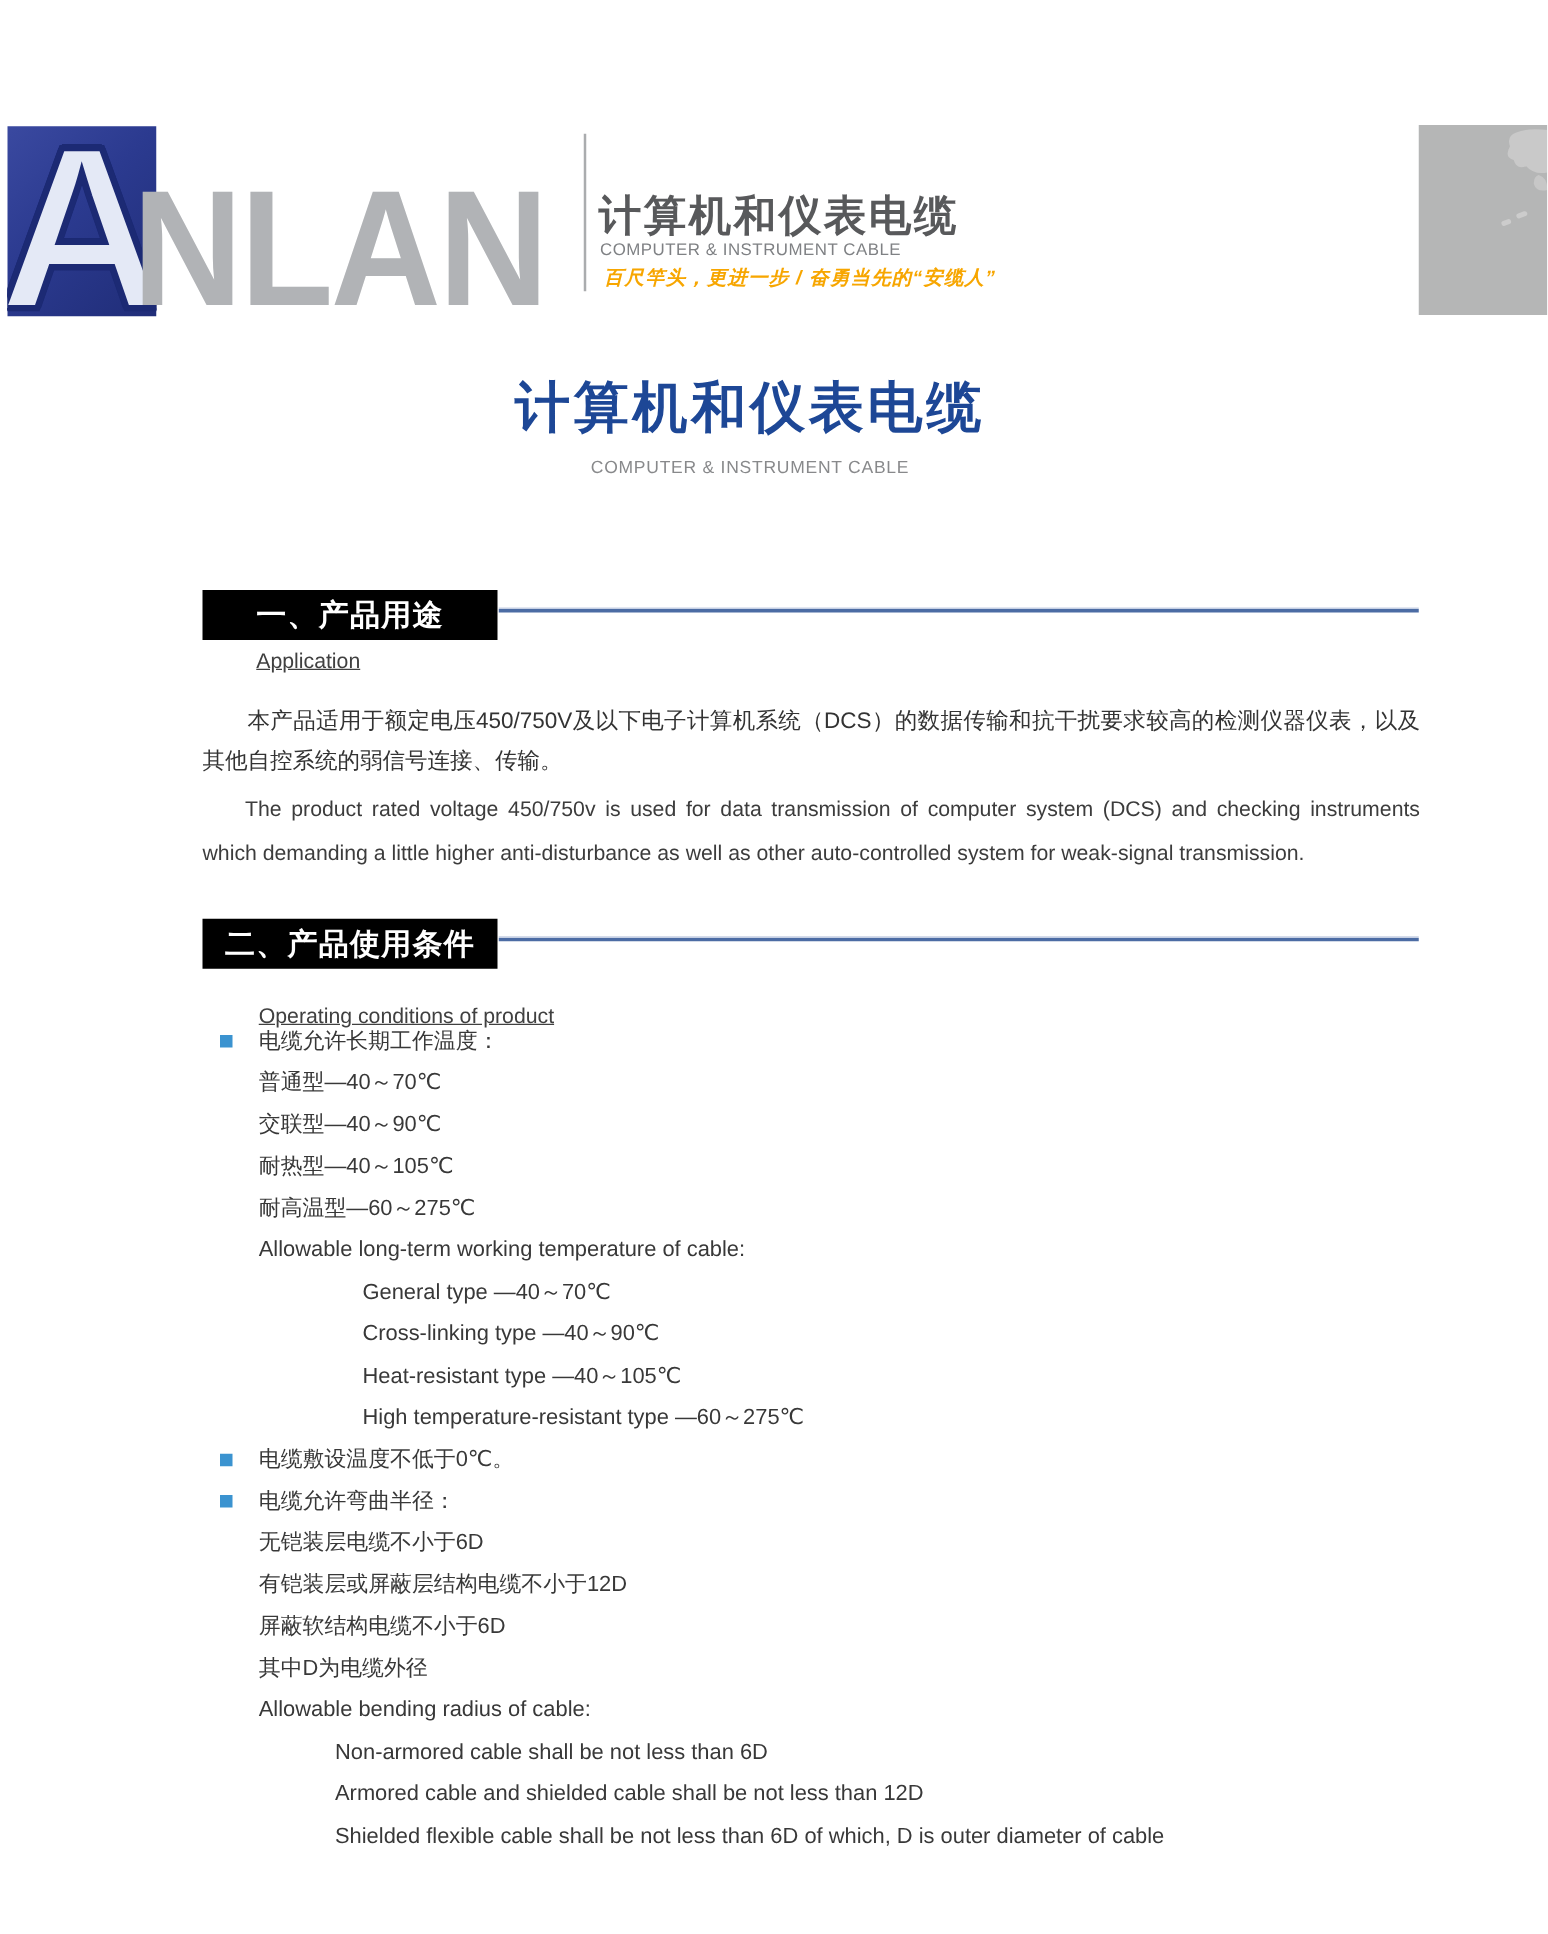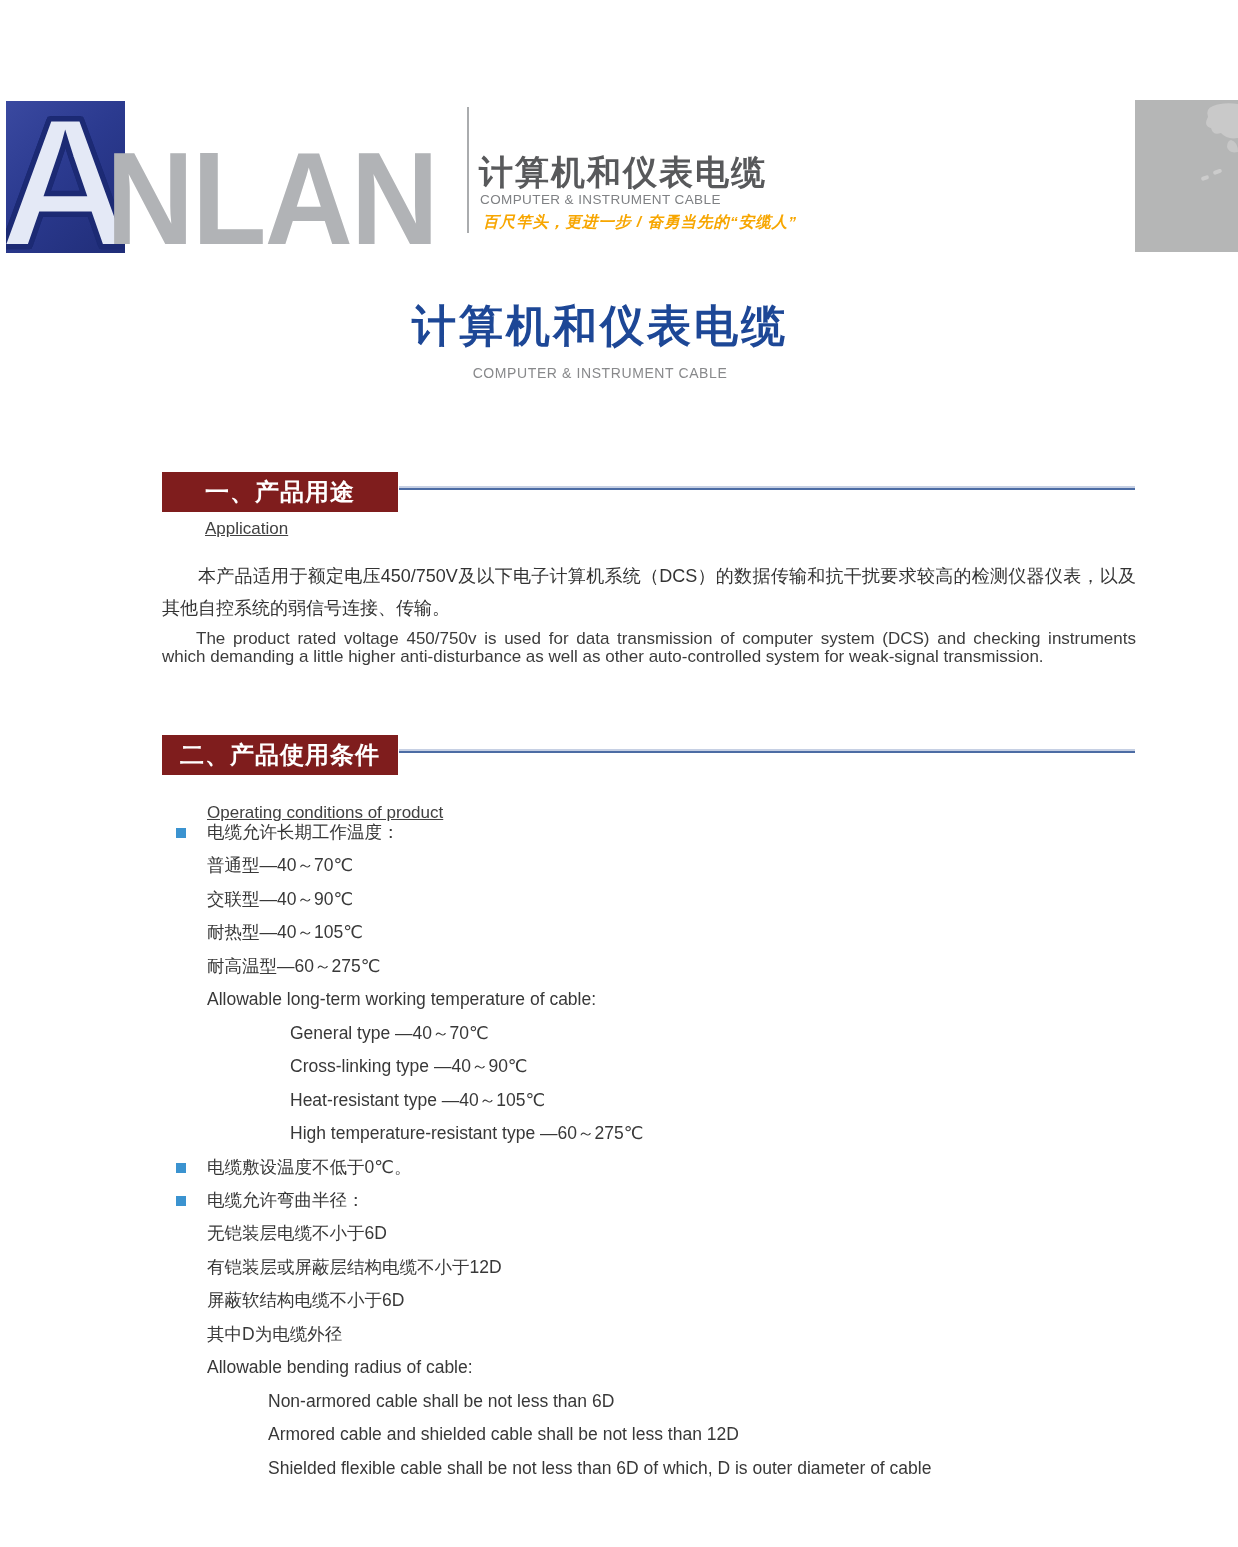--- a/index.html
+++ b/index.html
@@ -36,41 +36,41 @@
     color:#f7a600; letter-spacing:1px;font-style:italic; }
   .deco-box{ position:absolute; left:1135px; top:100px; width:103px; height:152px; background:#b5b6b6; overflow:hidden; }
 
   
   .main-title-wrap{ position:absolute; left:0; top:297px; width:1200px; text-align:center; }
   .main-title-cn{ font-size:44px; font-weight:bold; color:#1d4796; letter-spacing:3px; }
   .main-title-en{ margin-top:9px; font-size:14px; color:#88898b; letter-spacing:0.6px; }
 
   
   .sec-bar{
-    position:absolute; left:162px; width:236px; height:40px; background:#7f1d1d;
+    position:absolute; left:162px; width:236px; height:40px; background:#000000;
     color:#ffffff; display:flex; align-items:center; justify-content:center;
     font-size:24px; font-weight:bold; letter-spacing:1px;
   }
   .sec-bar.s1{ top:472px; }
   .sec-bar.s2{ top:735px;text-align:center; }
   .sec-rule{
     position:absolute; left:399px; width:736px; height:4px;
     background:linear-gradient(to bottom,#c6d0e4 0%,#c6d0e4 38%,#4c6ca4 38%,#4c6ca4 100%);
   }
   .sec-rule.s1{ top:486px; }
   .sec-rule.s2{ top:749px; }
 
   .sub-en{ position:absolute; font-size:17px; color:#404040;text-decoration:underline; }
   .sub-en.s1{ left:205px; top:519px; }
   .sub-en.s2{ left:207px; top:783px;margin-top:20px; }
 
   
   .para{ position:absolute; left:162px; width:974px; color:#383838; }
   .para.cn{ top:560px; font-size:18px; line-height:32px; text-indent:2em; text-align:justify; color:#333; }
-  .para.en{ top:630px; font-size:17px; line-height:18px; text-indent:34px; text-align:justify; color:#3c3c3c; }
+  .para.en{ top:630px; font-size:17px; line-height:35px; text-indent:34px; text-align:justify; color:#3c3c3c; }
 
   
   .cond-list{ position:absolute; left:162px; top:816px; width:990px; }
   .r{ position:relative; line-height:33.45px; font-size:17.5px; color:#383838; padding-left:45px; }
   .r .sq{ position:absolute; left:14px; top:12px; width:10px; height:10px; background:#3b93d0; }
   .r.i1{ padding-left:106px; }
   .r.i2{ padding-left:128px; }
 </style>
 </head>
 <body>

